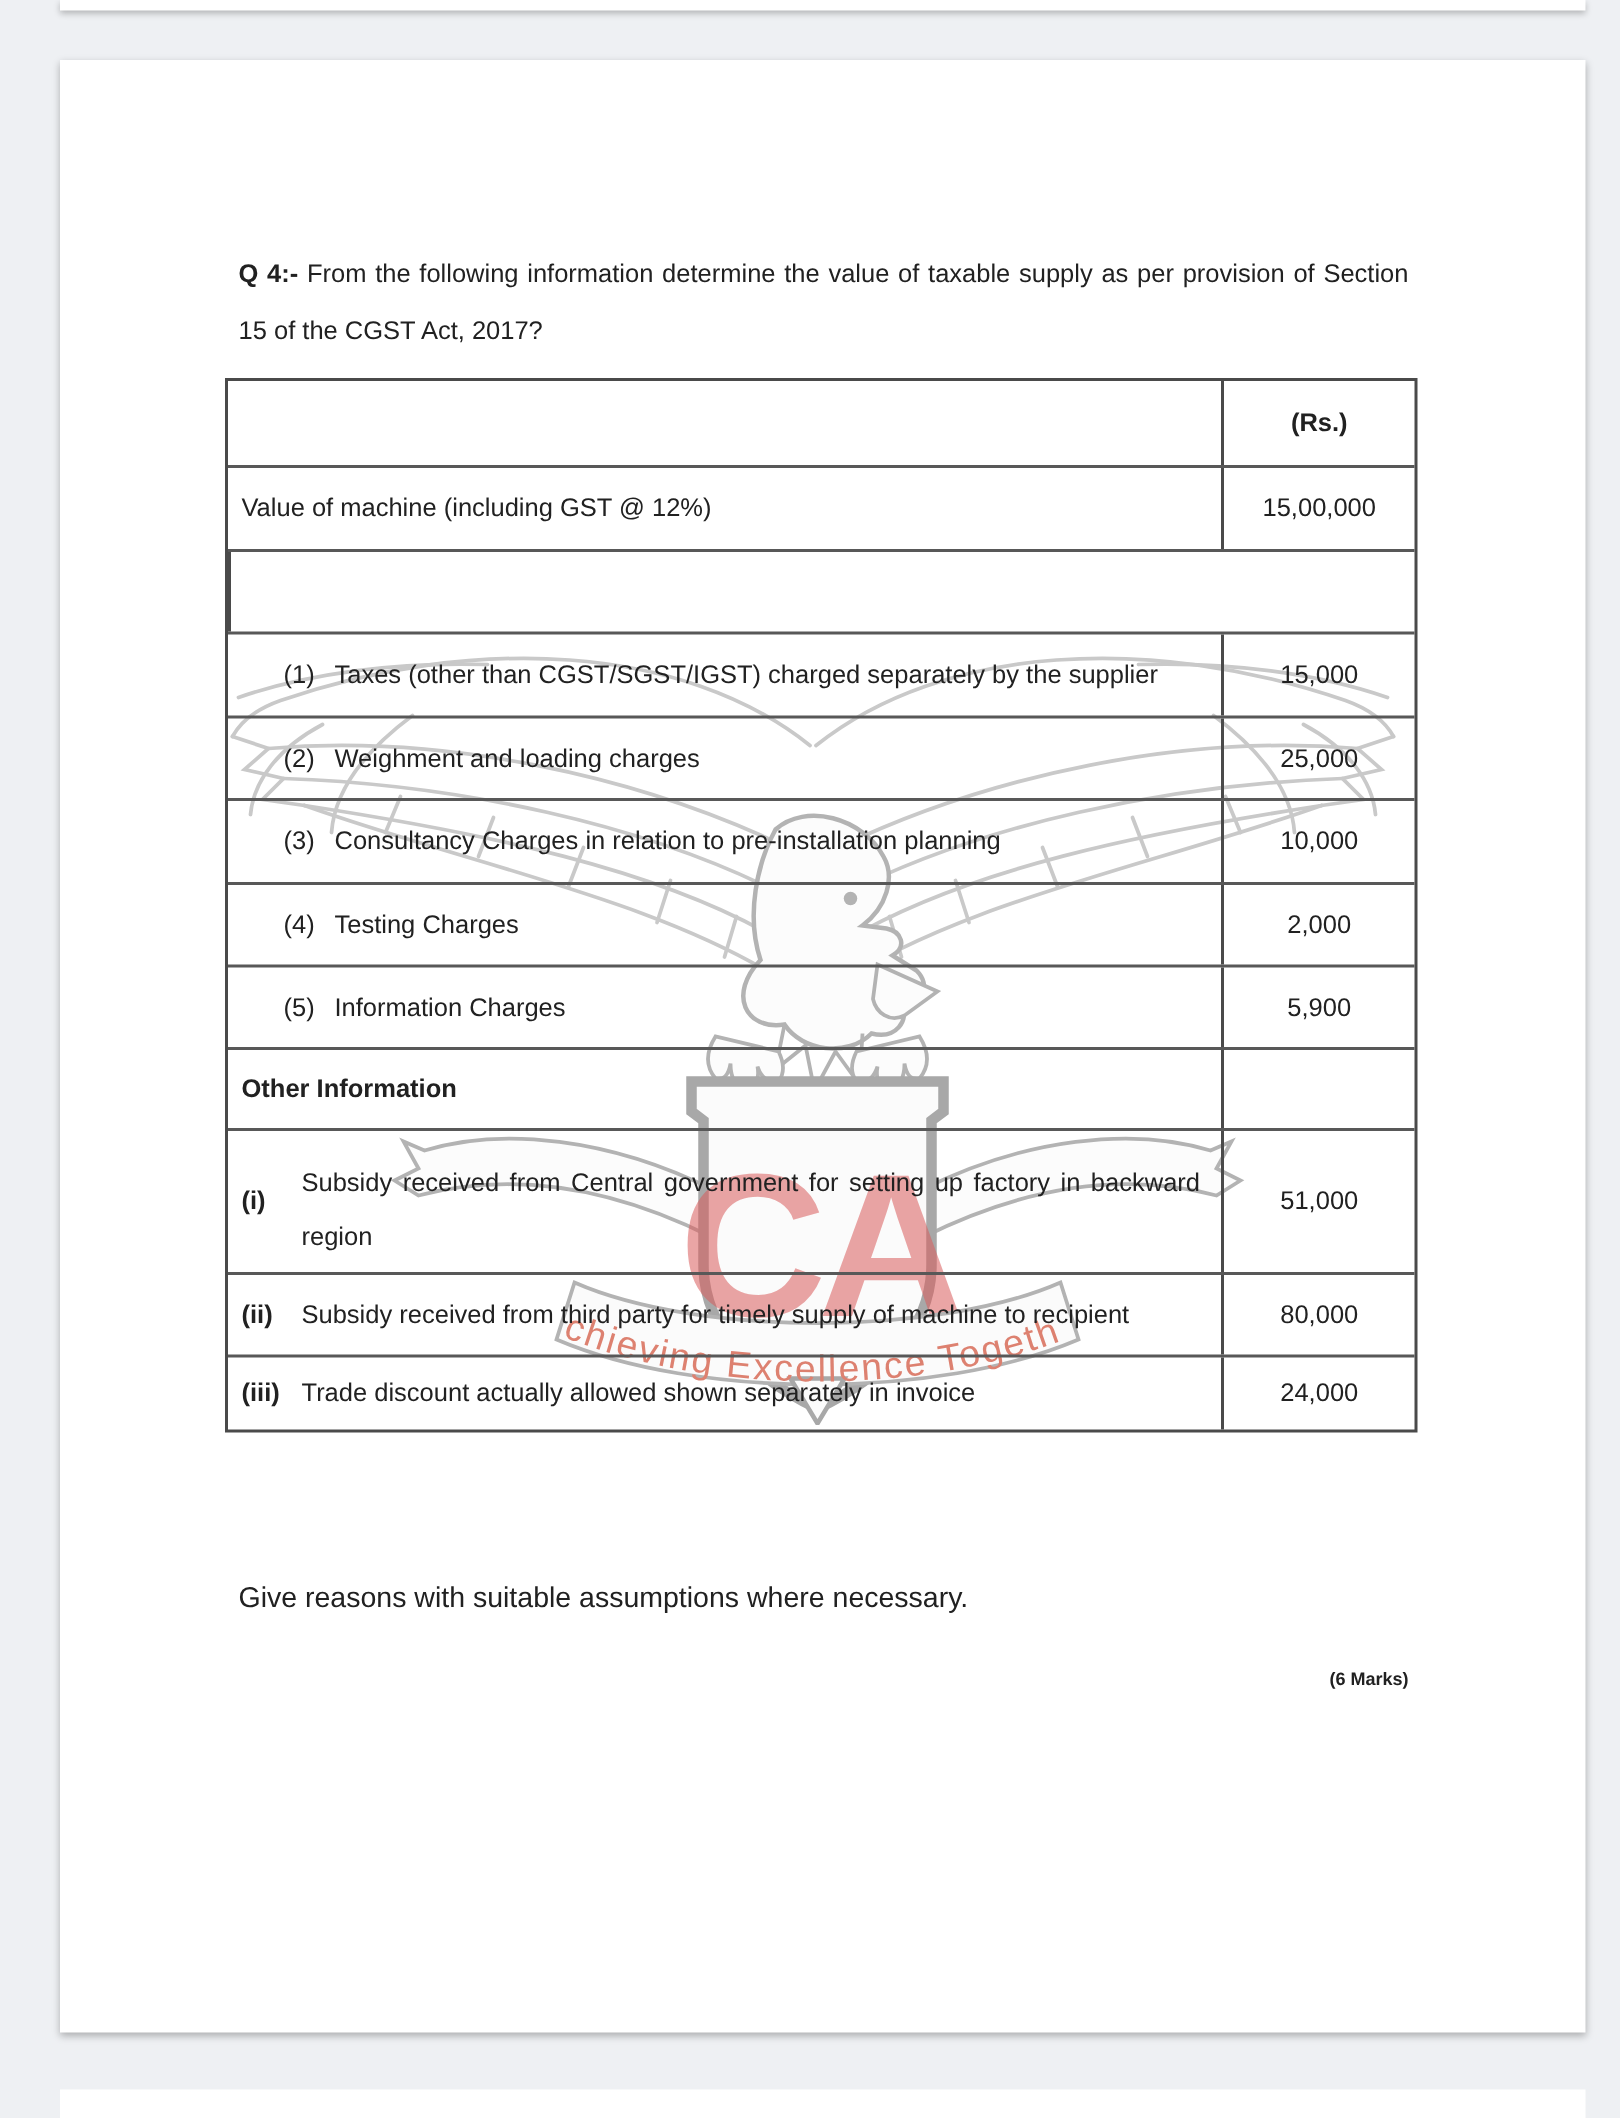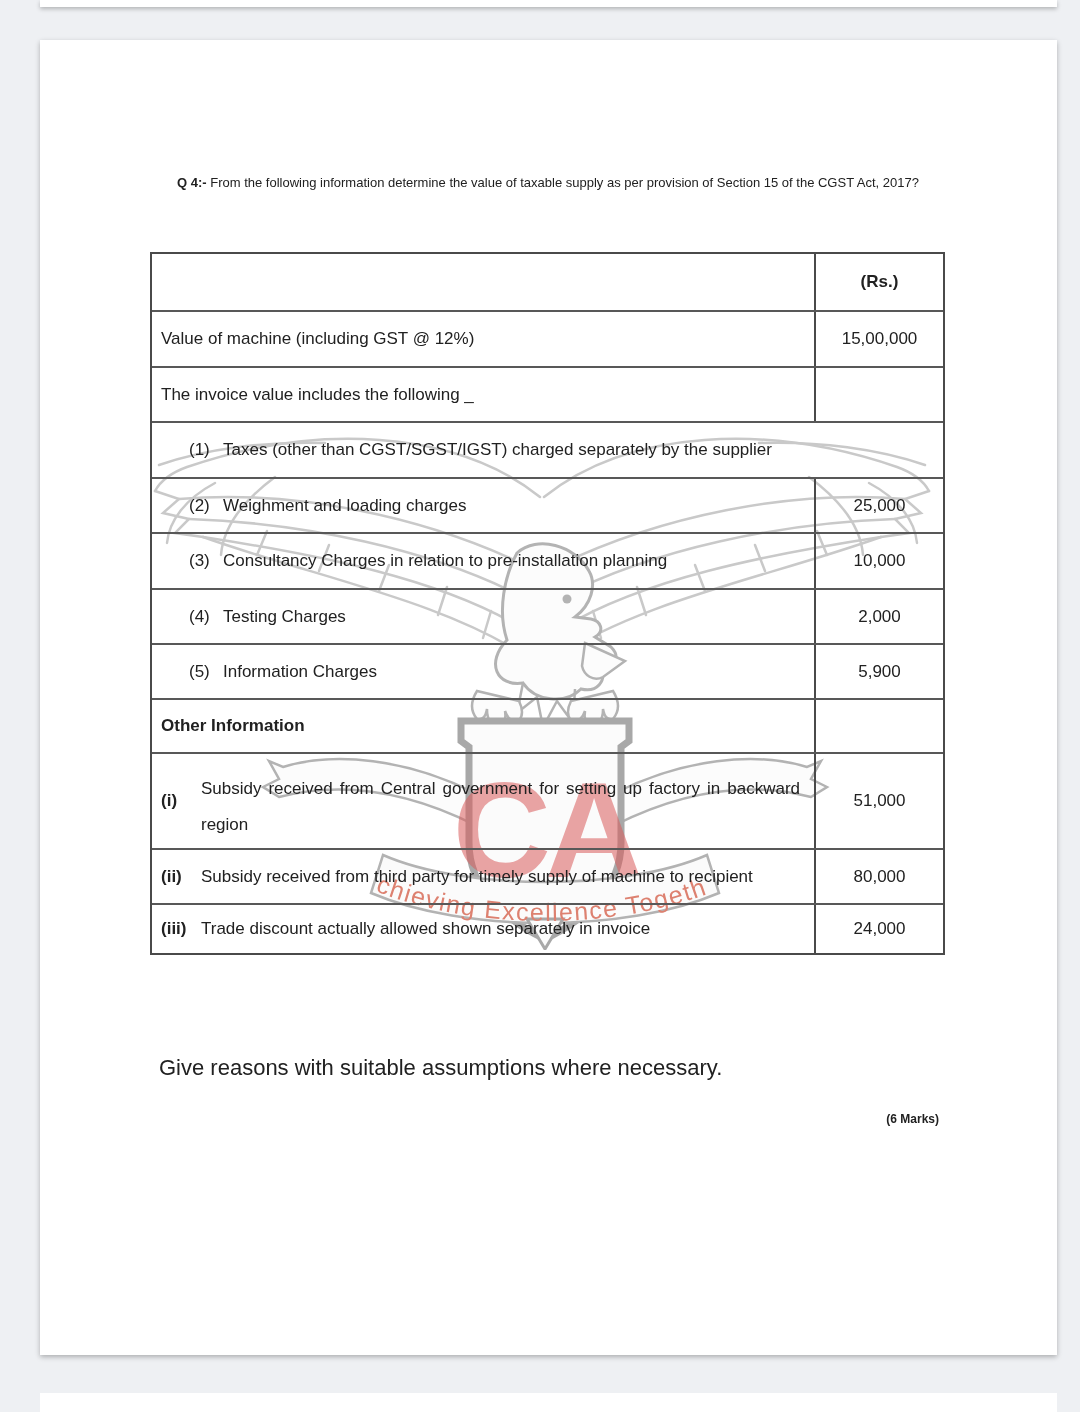--- a/index.html
+++ b/index.html
@@ -7,39 +7,39 @@
     background:#eef0f3; font-family:"Liberation Sans", sans-serif; color:#212121; }
 
   .page-sliver-top { position:absolute; left:40px; top:0; width:1017px; height:7px;
     background:#fff; box-shadow:0 2px 4px rgba(0,0,0,.25); }
   .page-sliver-bottom { position:absolute; left:40px; top:1393px; width:1017px; height:19px;
     background:#fff; }
   .page { position:absolute; left:40px; top:40px; width:1017px; height:1315px;
     background:#ffffff; box-shadow:0 2px 5px rgba(0,0,0,.28); }
 
   .question { position:absolute; left:119px; top:124px; width:780px;
-    font-size:13px; line-height:38px; text-align:justify;margin-left:18px; }
+    font-size:17px; line-height:38px; text-align:justify; }
   .question b { font-weight:bold; }
 
   .watermark { position:absolute; left:105px; top:385px; width:800px; height:525px; z-index:1; }
 
   .gsttable { position:absolute; left:110px; top:212px; width:795px;
     border:2px solid #4a4a4a; z-index:2; background:transparent; font-size:17px; }
   .trow { display:flex; border-top:2px solid #585858; align-items:stretch; }
   .trow:first-child { border-top:none; }
   .lcell { flex:1; display:flex; align-items:center; padding-left:9px; }
   .acell { width:129px; border-left:2px solid #4a4a4a;
     display:flex; align-items:center; justify-content:center; }
   .b { font-weight:bold; }
   .num-arab { flex:none; width:34px; margin-left:28px; }
   .num-roman { flex:none; width:40px; font-weight:bold; }
   .just { flex:1; text-align:justify; line-height:36px; padding-right:14px;margin-top:12px; }
   .plainlabel { padding-right:10px; }
 
-  .note { position:absolute; left:119px; top:1015px; width:780px; font-size:22px; z-index:2; }
+  .note { position:absolute; left:119px; top:1015px; width:780px; font-size:19px; z-index:2; }
   .marks { position:absolute; left:119px; top:1072px; width:780px; text-align:right;
     font-size:12px; font-weight:bold; z-index:2; }
 </style>
 </head>
 <body>
 
 <div class="page-sliver-top"></div>
 
 <div class="page">
 
@@ -115,31 +115,29 @@
     </div>
 
     <div class="trow" style="min-height:56px">
       <div class="lcell">
           <span class="plainlabel">Value of machine (including GST @ 12%)</span>
         </div>
       <div class="acell">15,00,000</div>
     </div>
 
     <div class="trow" style="min-height:55px">
-      <div class="lcell">
-          <span class="plainlabel">The invoice value includes the following _</span>
-        </div>
       <div class="acell"></div>
     </div>
 
     <div class="trow" style="min-height:56px">
       <div class="lcell">
           <span class="num-arab">(1)</span>
           <span>Taxes (other than CGST/SGST/IGST) charged separately by the supplier</span>
         </div>
+      <div class="acell">15,000</div>
     </div>
 
     <div class="trow" style="min-height:55px">
       <div class="lcell">
           <span class="num-arab">(2)</span>
           <span>Weighment and loading charges</span>
         </div>
       <div class="acell">25,000</div>
     </div>
 

